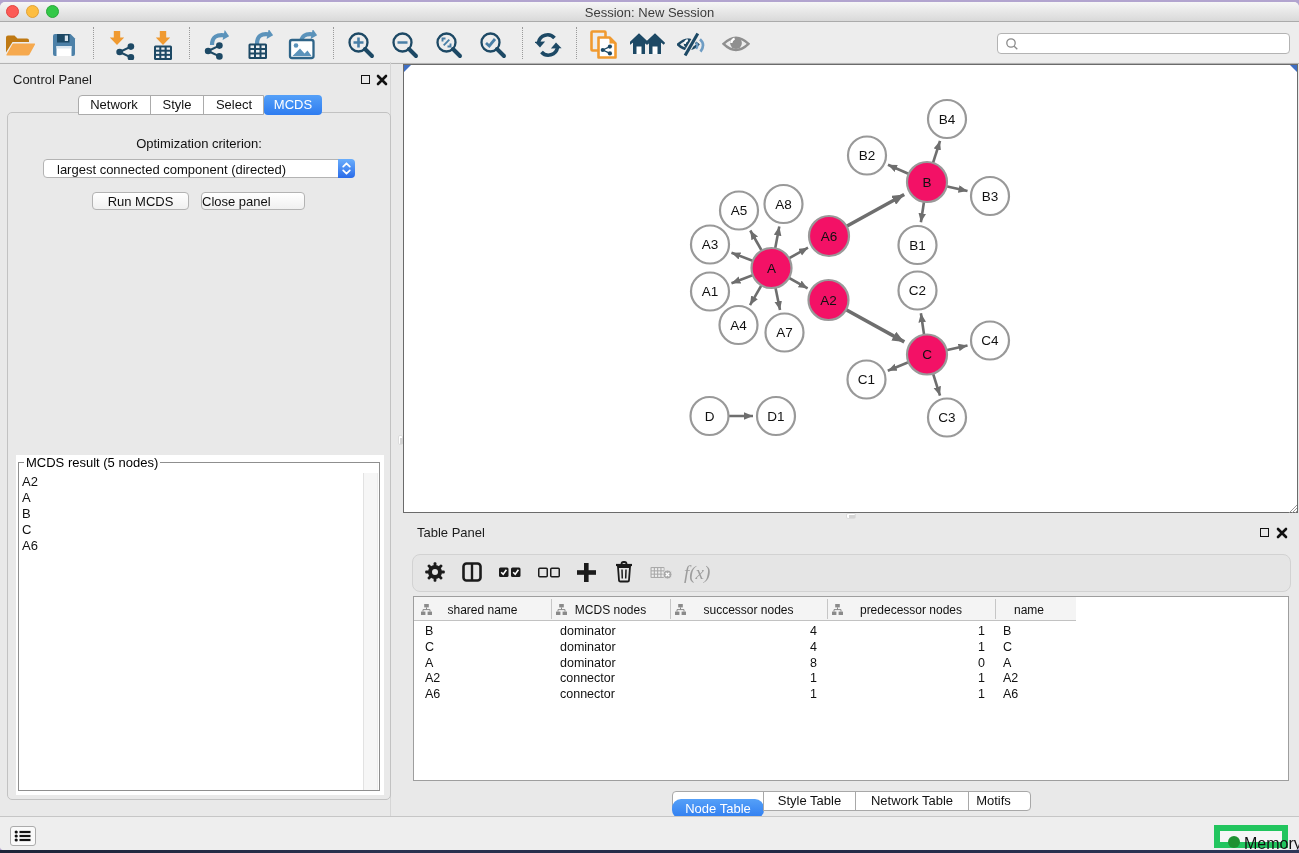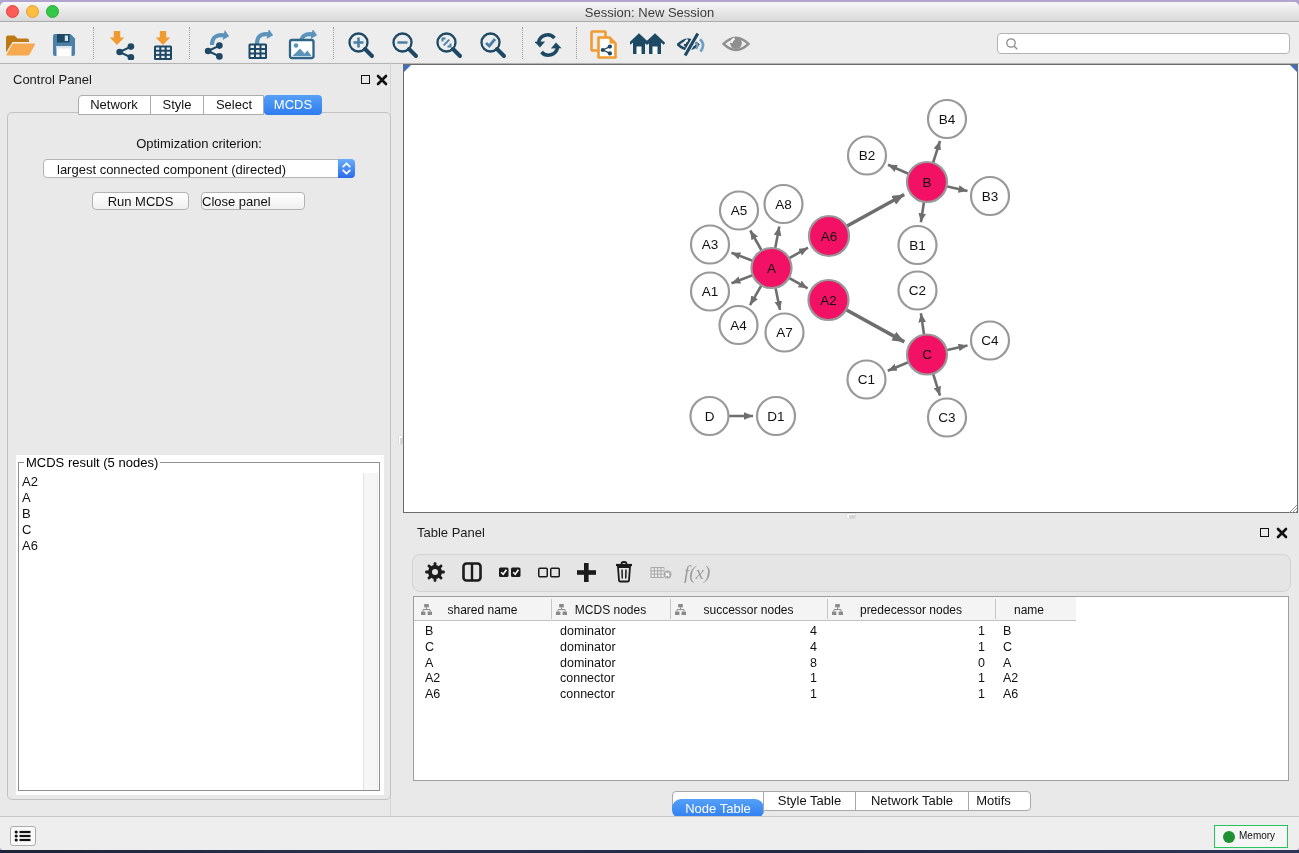--- a/index.html
+++ b/index.html
@@ -448,19 +448,19 @@
       <div class="abs" style="left:10px;top:9px;width:26px;height:20px;background:#fafafa;border:1px solid #ababab;border-radius:3px;">
         <svg width="18" height="14" viewBox="0 0 18 14" style="position:absolute;left:3px;top:2px;">
           <circle cx="2.2" cy="3" r="1.6" fill="#111"></circle>
             <rect x="5.5" y="1.9" width="11" height="2.2" fill="#111"></rect>
           <circle cx="2.2" cy="7" r="1.6" fill="#111"></circle>
             <rect x="5.5" y="5.9" width="11" height="2.2" fill="#111"></rect>
           <circle cx="2.2" cy="11" r="1.6" fill="#111"></circle>
             <rect x="5.5" y="9.9" width="11" height="2.2" fill="#111"></rect>
         </svg>
       </div>
-      <div class="abs" style="left:1214px;top:8px;width:74px;height:23px;background:#f6f6f6;border:1px solid #22c55e;font-size:10px;color:#111;">
+      <div class="abs" style="left:1214px;top:8px;width:74px;height:23px;background:#f6f6f6;border:6px solid #22c55e;font-size:16px;color:#111;">
         <div class="abs" style="left:8px;top:5px;width:12px;height:12px;border-radius:50%;background:#1f9132;"></div>
         <div class="abs" style="left:24px;top:4px;">Memory</div>
       </div>
     </div>
   </div>
 </div>
 
 </body></html>

